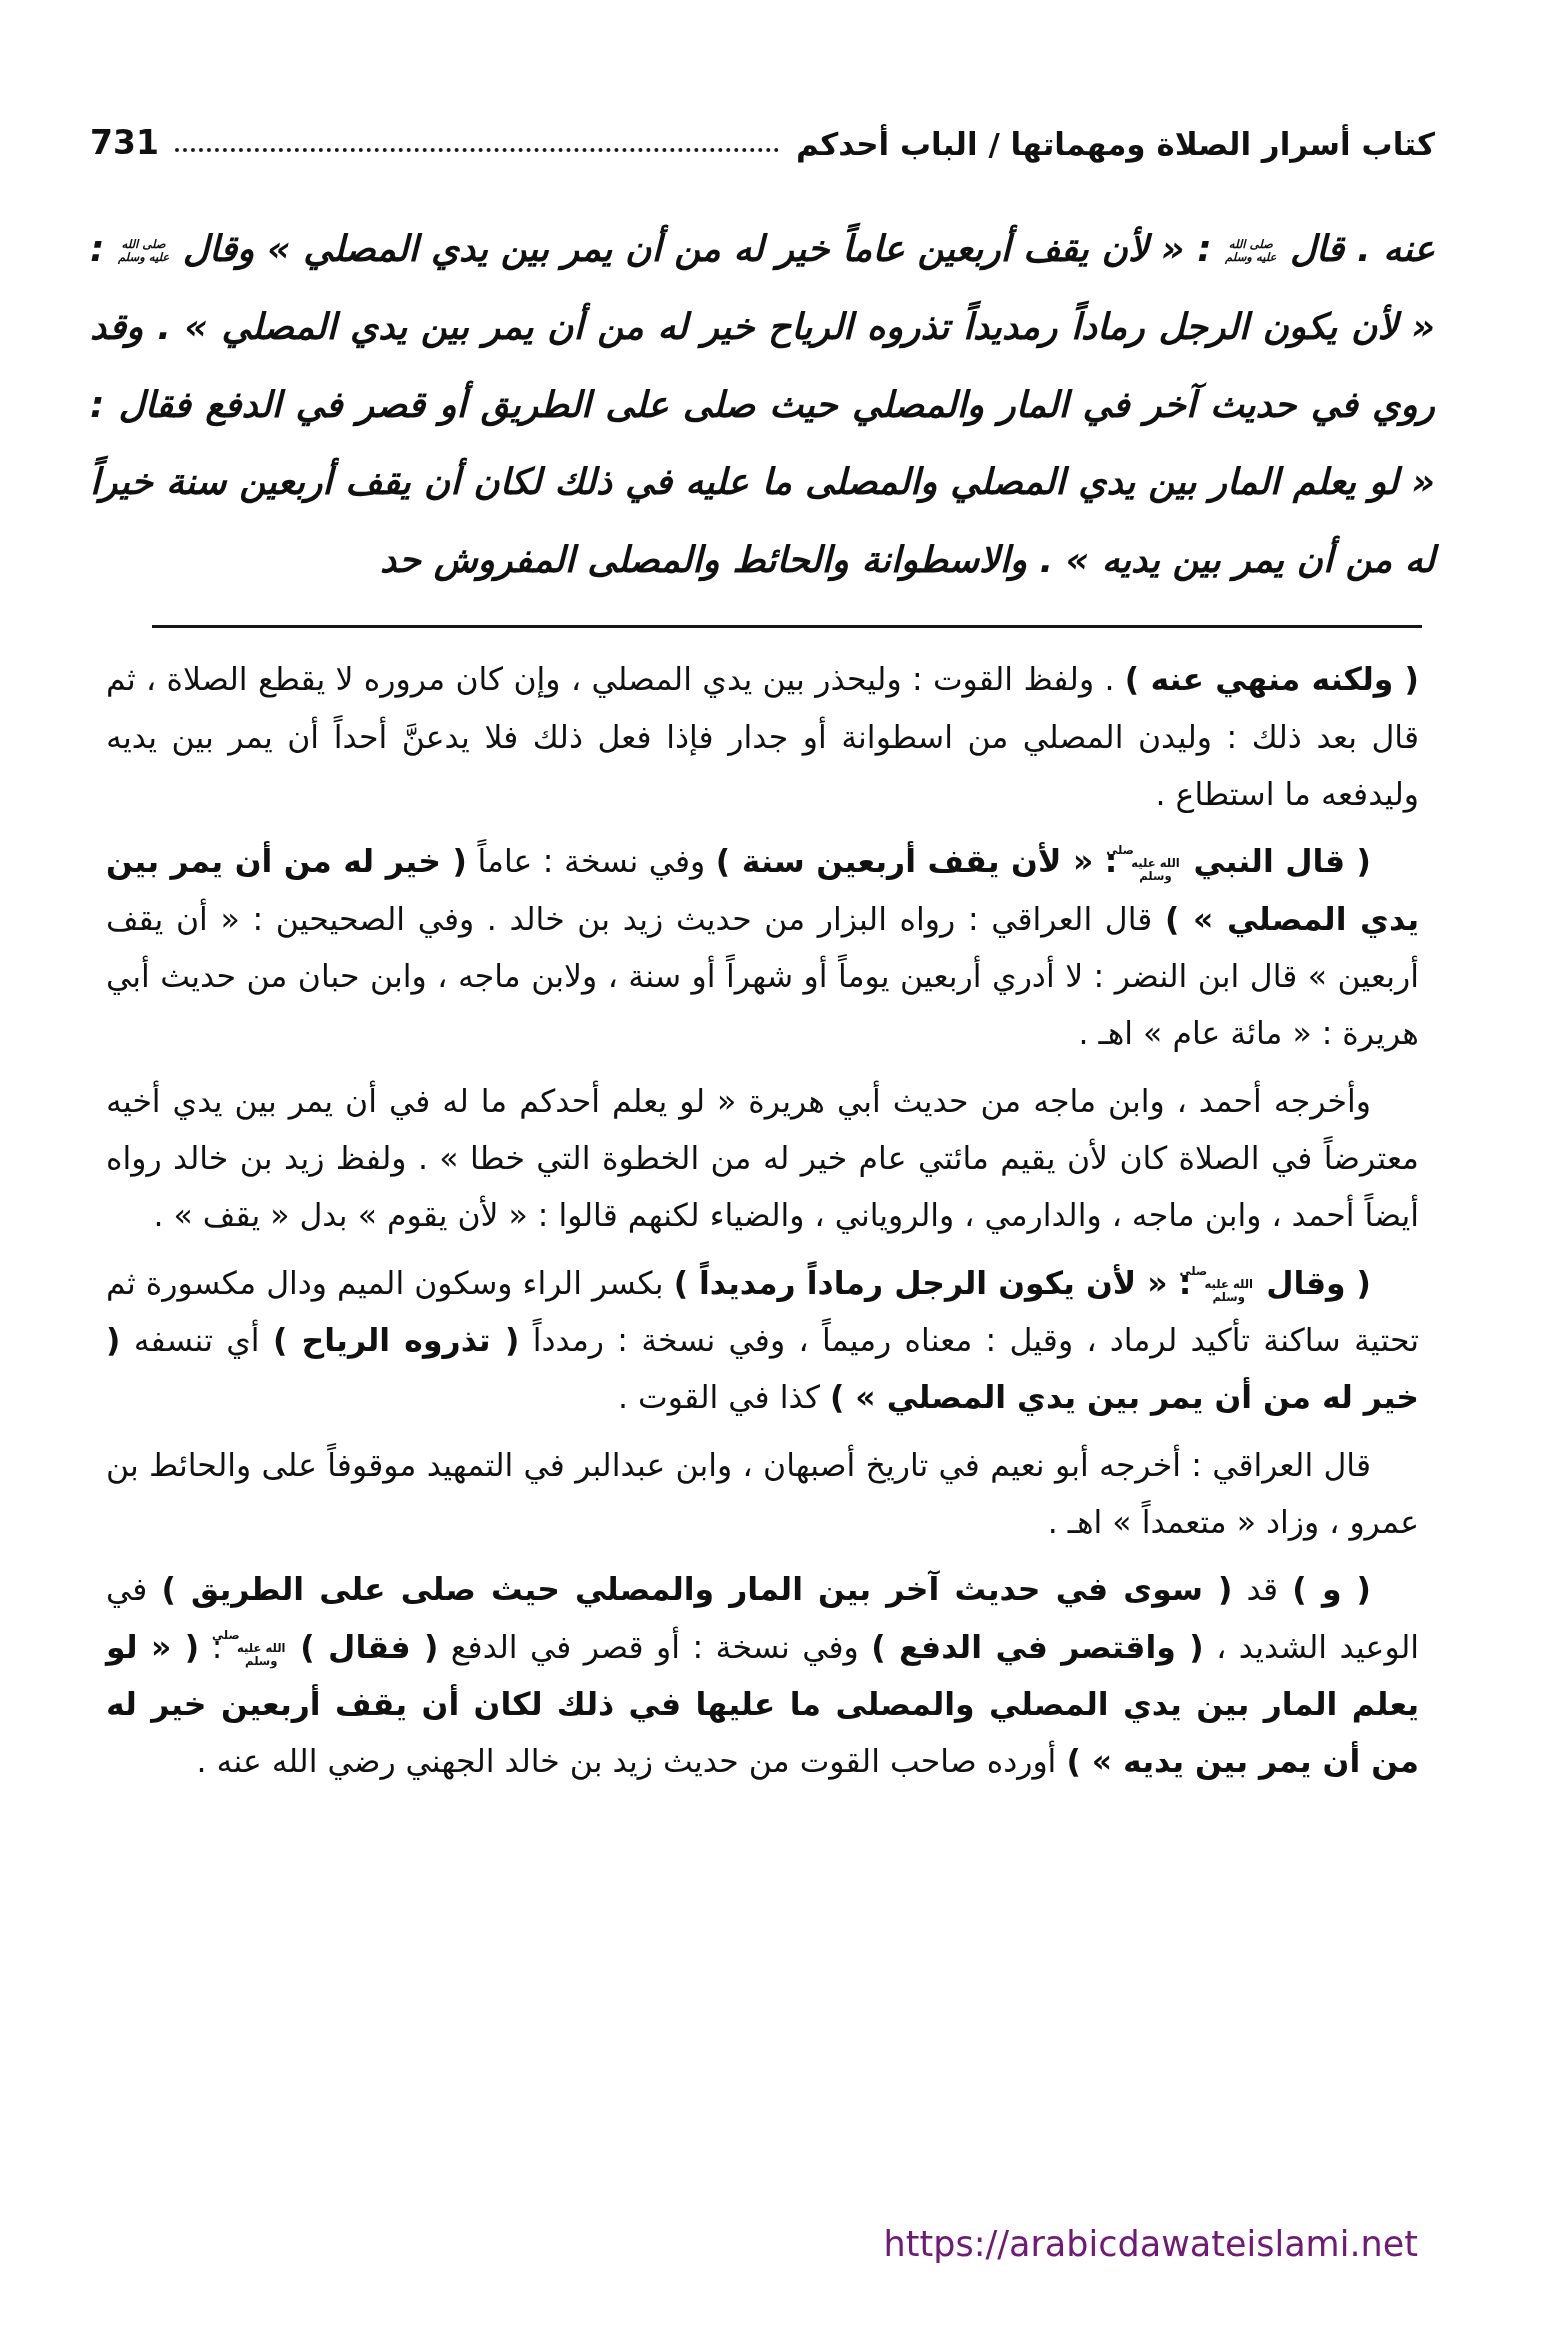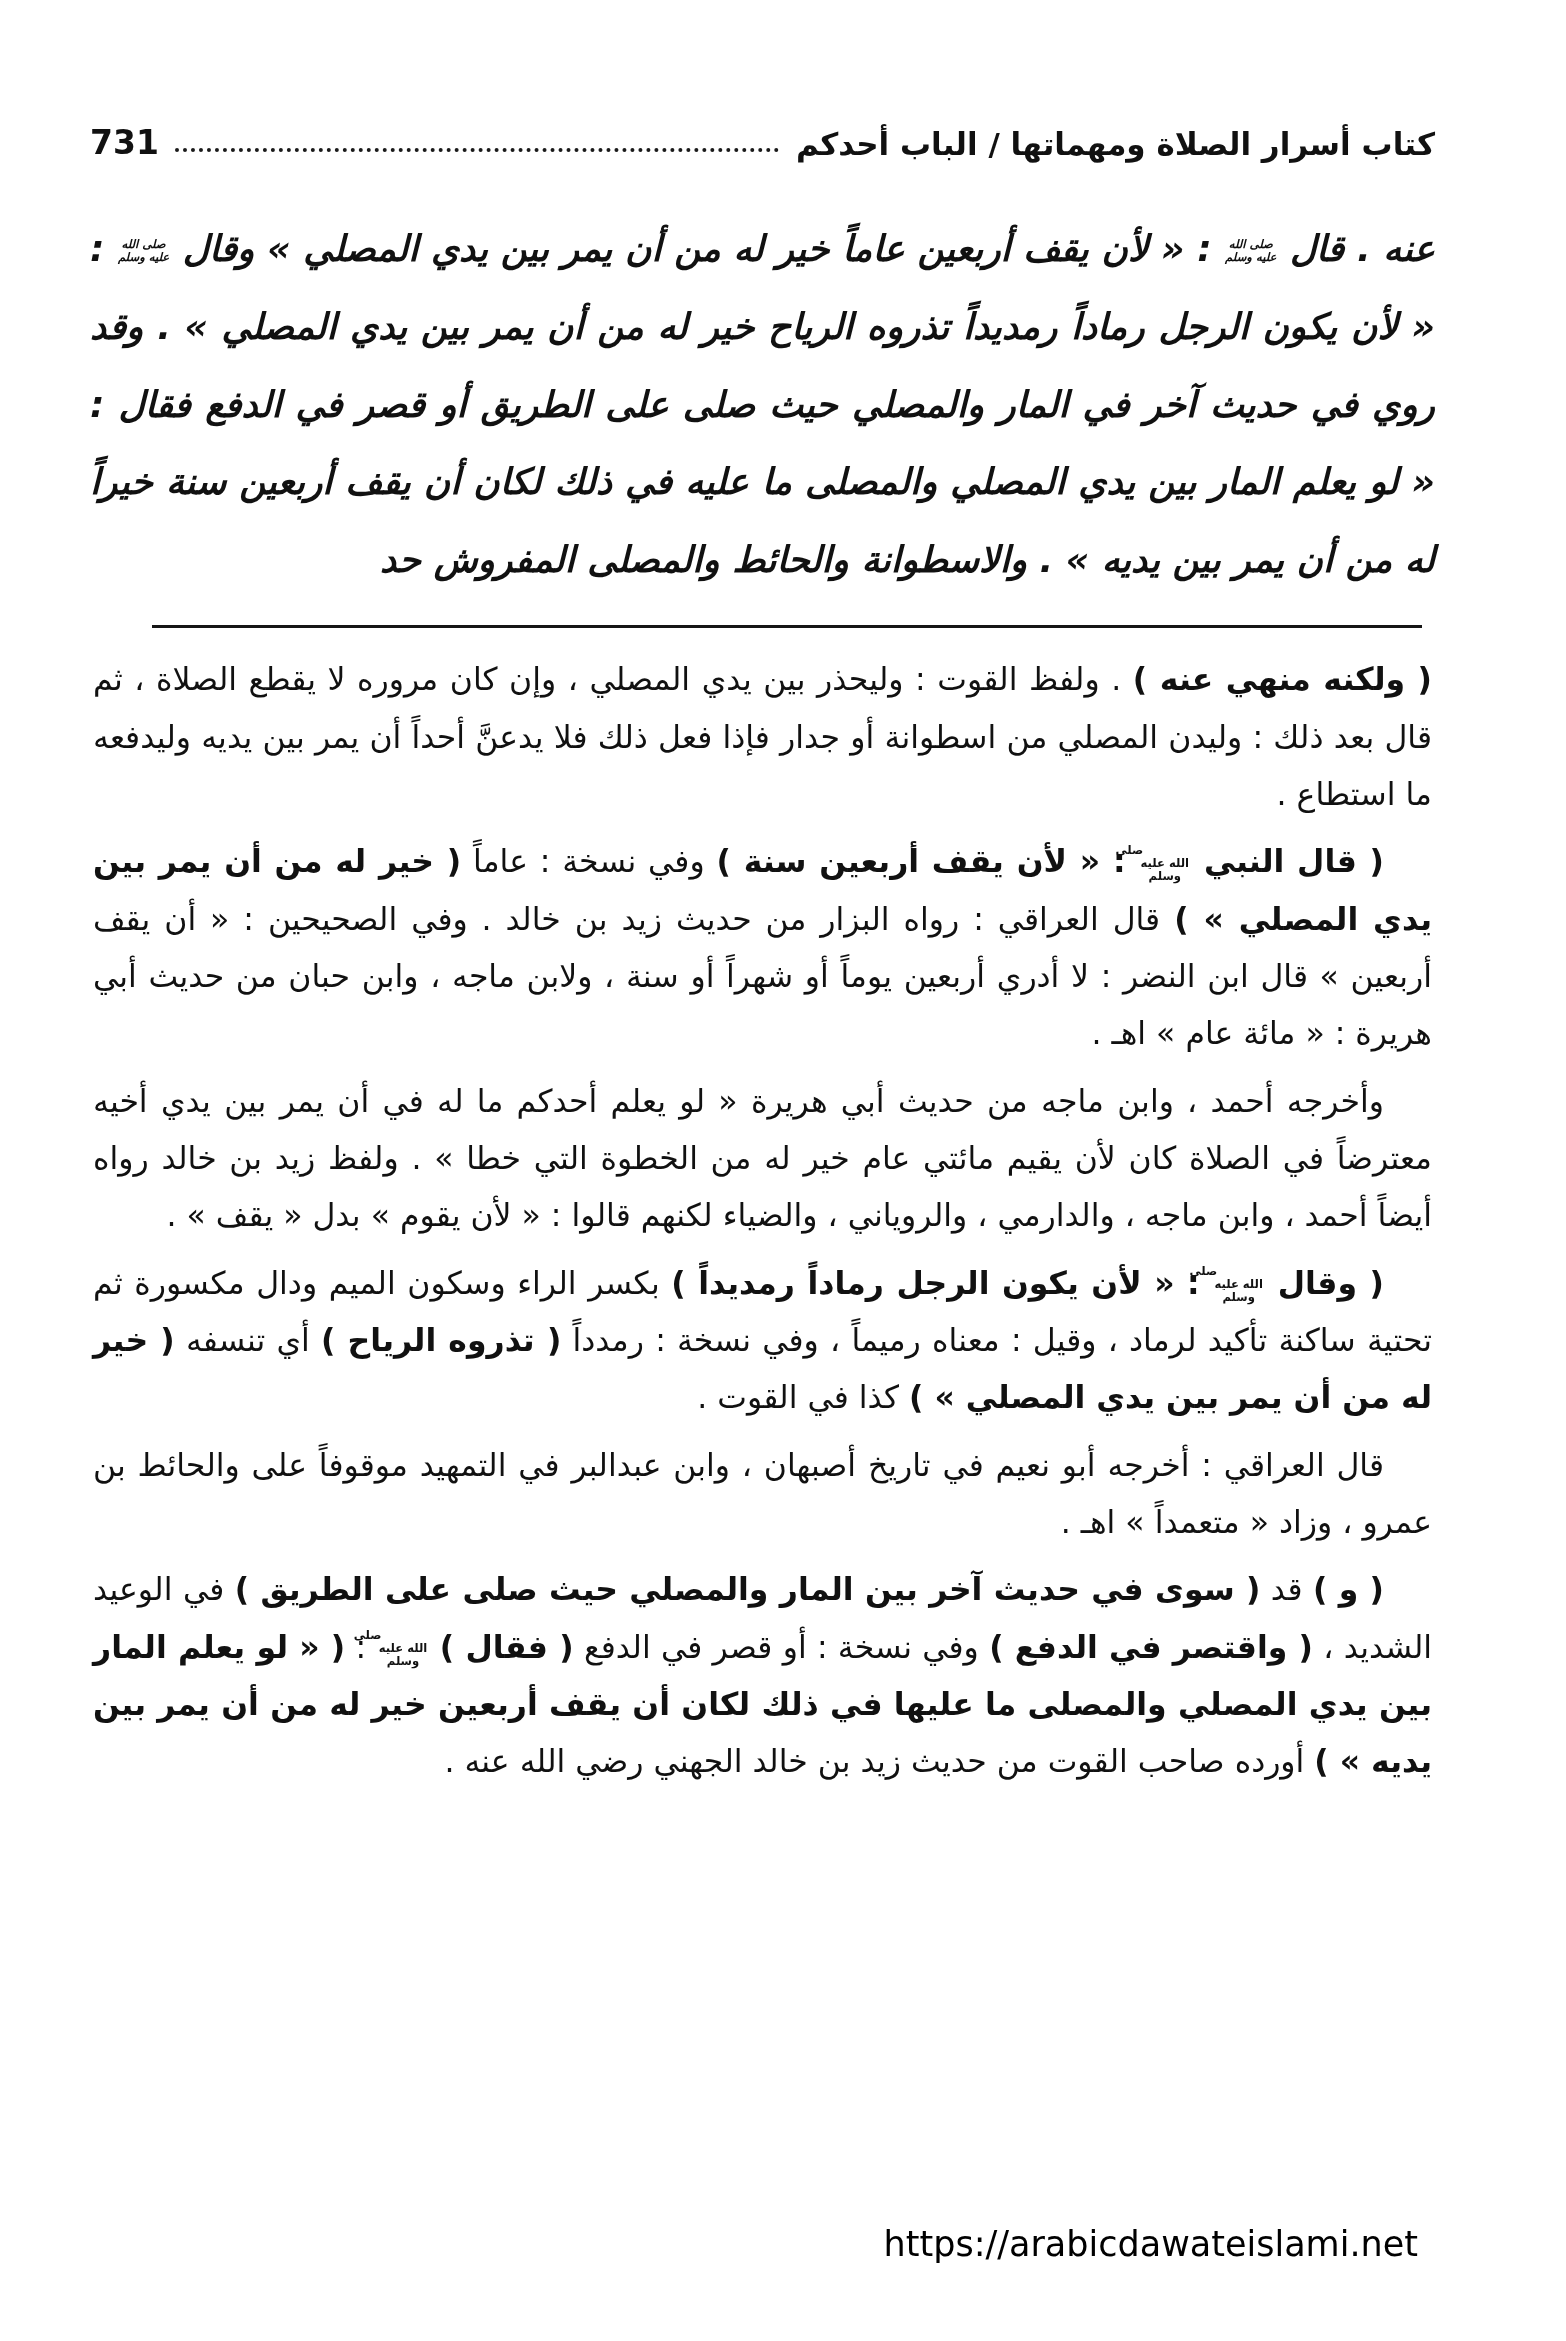--- a/index.html
+++ b/index.html
@@ -42,39 +42,39 @@
     height: 0;
     border-top: 3.3px solid #161616;
     margin: 26.5px 13.3px 0 62px;
   }
   .commentary {
     margin-top: 23px;
     font-size: 31.5px;
     line-height: 1.82;
     text-align: justify;
   }
-  .commentary .para { margin: 10px 3px; }
+  .commentary .para { margin: 10px 16px; }
   .para.indent { text-indent: 48px; }
   .bold { font-weight: bold; }
   .honorific {
     display: inline-block;
     width: 53px;
     font-size: 11.6px;
     line-height: 1.1;
     text-align: center;
     vertical-align: middle;
     font-weight: bold;
   }
   .watermark {
     position: absolute;
     right: 148px;
     bottom: 78px;
     direction: ltr;
     font-size: 35px;
-    color: #000000;
+    color: #701a75;
     font-weight: normal;
   }
 </style>
 </head>
 <body>
 
 <div class="page">
 
   <div class="header">
     <div class="header-title">كتاب أسرار الصلاة ومهماتها / الباب أحدكم</div>

